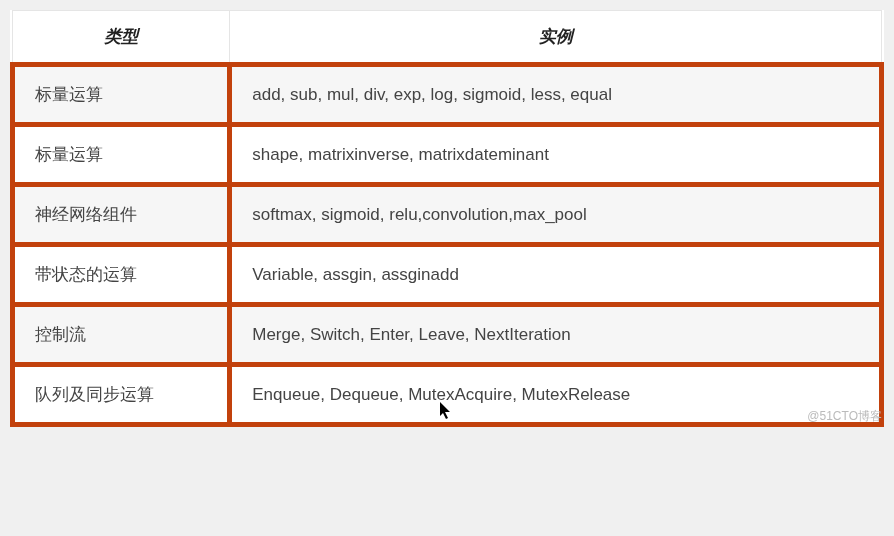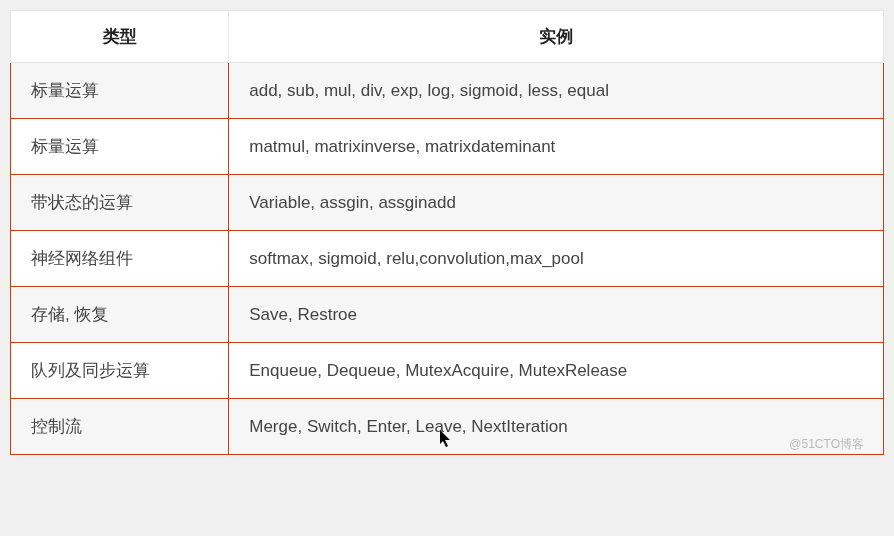--- a/index.html
+++ b/index.html
@@ -27,47 +27,49 @@
       background: #ffffff;
       font-weight: bold;
       text-align: center;
       padding: 14px 20px;
       border: 1px solid #e5e5e5;
       font-size: 17px;
       color: #222;
     }
     th:first-child {
       width: 25%;
+      font-style: italic;
     }
     th:last-child {
       width: 75%;
+      font-style: italic;
     }
     td {
       padding: 16px 20px;
-      border: 1px solid #c2410c;
+      border: 5px solid #c2410c;
       font-size: 17px;
       color: #444;
       text-align: left;
     }
     tbody tr:nth-child(odd) {
       background: #f6f6f6;
     }
     tbody tr:nth-child(even) {
       background: #ffffff;
     }
     .cursor {
       position: absolute;
       left: 430px;
       bottom: 5px;
       width: 14px;
       height: 20px;
     }
     .watermark {
       position: absolute;
-      right: 20px;
+      right: 2px;
       bottom: 2px;
       font-size: 12px;
       color: #bbb;
     }
   </style>
 </head>
 <body>
 
 <div class="table-container">
   <table>
@@ -77,41 +79,37 @@
         <th>实例</th>
       </tr>
     </thead>
     <tbody>
       <tr>
         <td>标量运算</td>
         <td>add, sub, mul, div, exp, log, sigmoid, less, equal</td>
       </tr>
       <tr>
         <td>标量运算</td>
-        <td>matmul, matrixinverse, matrixdateminant</td>
+        <td>shape, matrixinverse, matrixdateminant</td>
+      </tr>
+      <tr>
+        <td>神经网络组件</td>
+        <td>softmax, sigmoid, relu,convolution,max_pool</td>
       </tr>
       <tr>
         <td>带状态的运算</td>
         <td>Variable, assgin, assginadd</td>
       </tr>
       <tr>
-        <td>神经网络组件</td>
-        <td>softmax, sigmoid, relu,convolution,max_pool</td>
-      </tr>
-      <tr>
-        <td>存储, 恢复</td>
-        <td>Save, Restroe</td>
+        <td>控制流</td>
+        <td>Merge, Switch, Enter, Leave, NextIteration</td>
       </tr>
       <tr>
         <td>队列及同步运算</td>
         <td>Enqueue, Dequeue, MutexAcquire, MutexRelease</td>
-      </tr>
-      <tr>
-        <td>控制流</td>
-        <td>Merge, Switch, Enter, Leave, NextIteration</td>
       </tr>
     </tbody>
   </table>
   <div class="cursor">
     <svg viewBox="0 0 14 20" width="14" height="20">
       <path d="M0,0 L0,14 L3,11 L6,17 L8,16 L5,10 L10,10 Z" fill="#000"></path>
     </svg>
   </div>
   <div class="watermark">@51CTO博客</div>
 </div>

